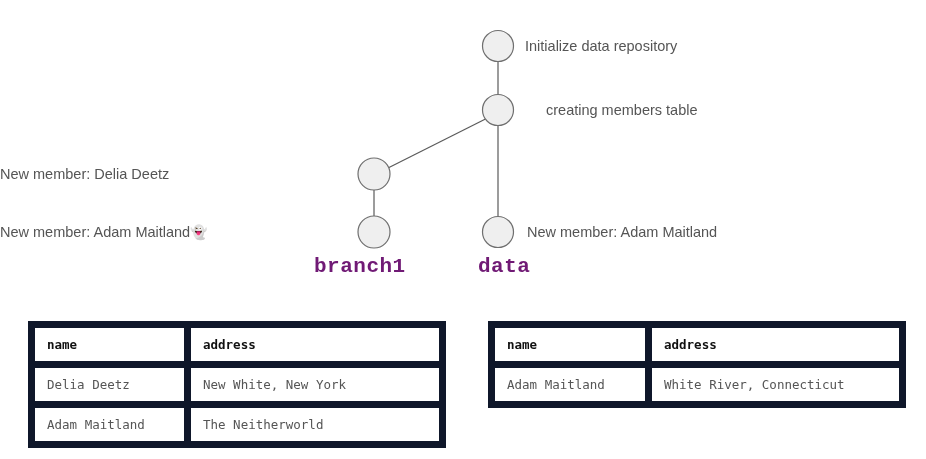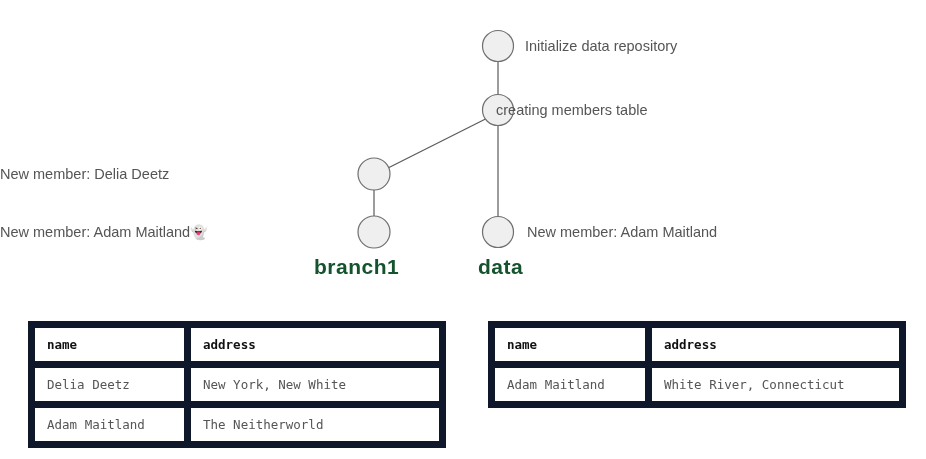--- a/index.html
+++ b/index.html
@@ -34,24 +34,24 @@
   .commit-label.right-of-node { text-align: left; }
   .commit-label.left-of-node  { text-align: left; }
 
   .ghost-emoji {
     font-family: "DejaVu Sans", sans-serif;
     font-size: 14px;
   }
 
   .branch-label {
     position: absolute;
-    font-family: Liberation Sans, sans-serif;
+    font-family: Liberation Mono, monospace;
     font-size: 21px;
     font-weight: bold;
-    color: #14532d;
+    color: #701a75;
     white-space: nowrap;
     letter-spacing: 0.5px;
     line-height: 1;
   }
 
   .data-table {
     position: absolute;
     border-collapse: collapse;
     font-family: "DejaVu Sans Mono", "Liberation Mono", monospace;
     font-size: 12.5px;
@@ -95,21 +95,21 @@
 
   <circle cx="498" cy="46" r="15.5" fill="#efefef" stroke="#6f6f6f" stroke-width="1.2"></circle>
   <circle cx="498" cy="110" r="15.5" fill="#efefef" stroke="#6f6f6f" stroke-width="1.2"></circle>
   <circle cx="374" cy="174" r="16" fill="#efefef" stroke="#6f6f6f" stroke-width="1.2"></circle>
   <circle cx="374" cy="232" r="16" fill="#efefef" stroke="#6f6f6f" stroke-width="1.2"></circle>
   <circle cx="498" cy="232" r="15.5" fill="#efefef" stroke="#6f6f6f" stroke-width="1.2"></circle>
 </svg>
 
 <div class="commit-label right-of-node" style="left:525px; top:39px;">Initialize data repository</div>
 
-<div class="commit-label right-of-node" style="left:496px; top:103px;">creating members table</div>
+<div class="commit-label right-of-node" style="left:546px; top:103px;">creating members table</div>
 
 <div class="commit-label left-of-node" style="left:0px; width:348px; top:167px;">New member: Delia Deetz</div>
 
 <div class="commit-label left-of-node" style="left:0px; width:350px; top:225px;"><span>New member: Adam Maitland</span><span class="ghost-emoji">👻</span></div>
 
 <div class="commit-label right-of-node" style="left:527px; top:225px;">New member: Adam Maitland</div>
 
 <div class="branch-label" style="left:314px; top:256px;">branch1</div>
 
 <div class="branch-label" style="left:478px; top:256px;">data</div>
@@ -121,21 +121,21 @@
   </colgroup>
   <thead>
     <tr>
       <th>name</th>
       <th>address</th>
     </tr>
   </thead>
   <tbody>
     <tr>
       <td>Delia Deetz</td>
-      <td>New York, New White</td>
+      <td>New White, New York</td>
     </tr>
     <tr>
       <td>Adam Maitland</td>
       <td>The Neitherworld</td>
     </tr>
   </tbody>
 </table>
 
 <table class="data-table" id="table-main">
   <colgroup>

